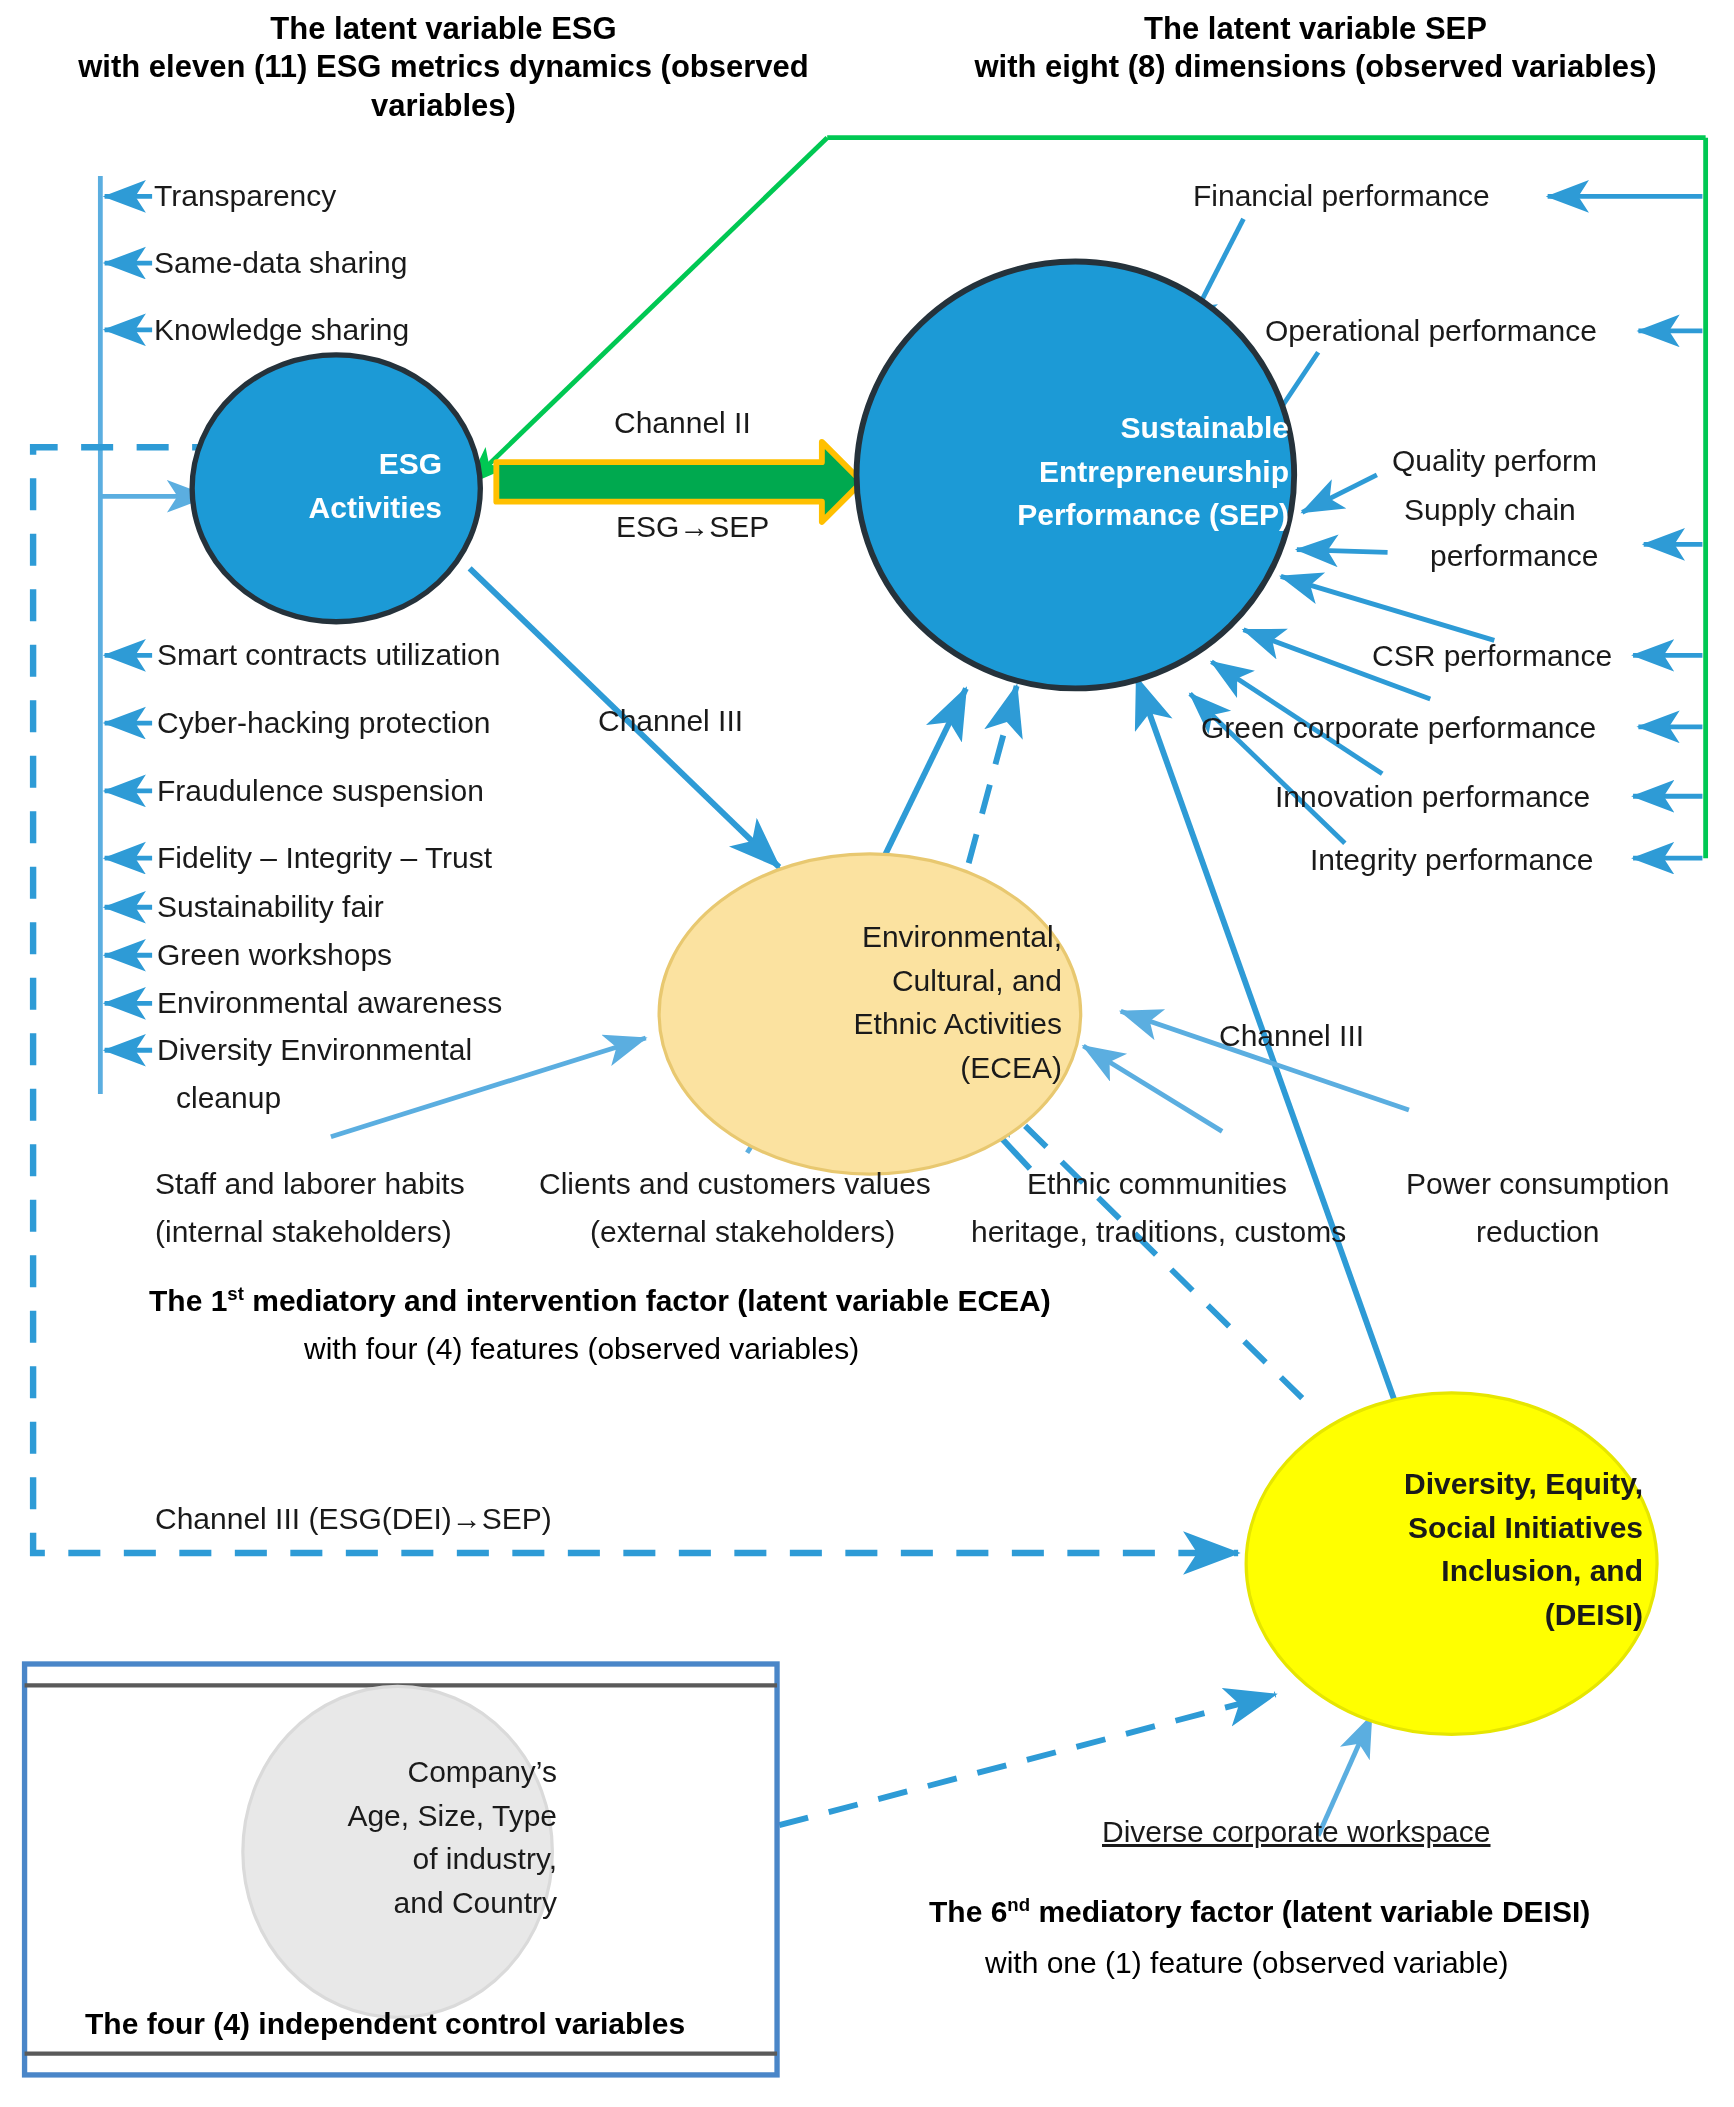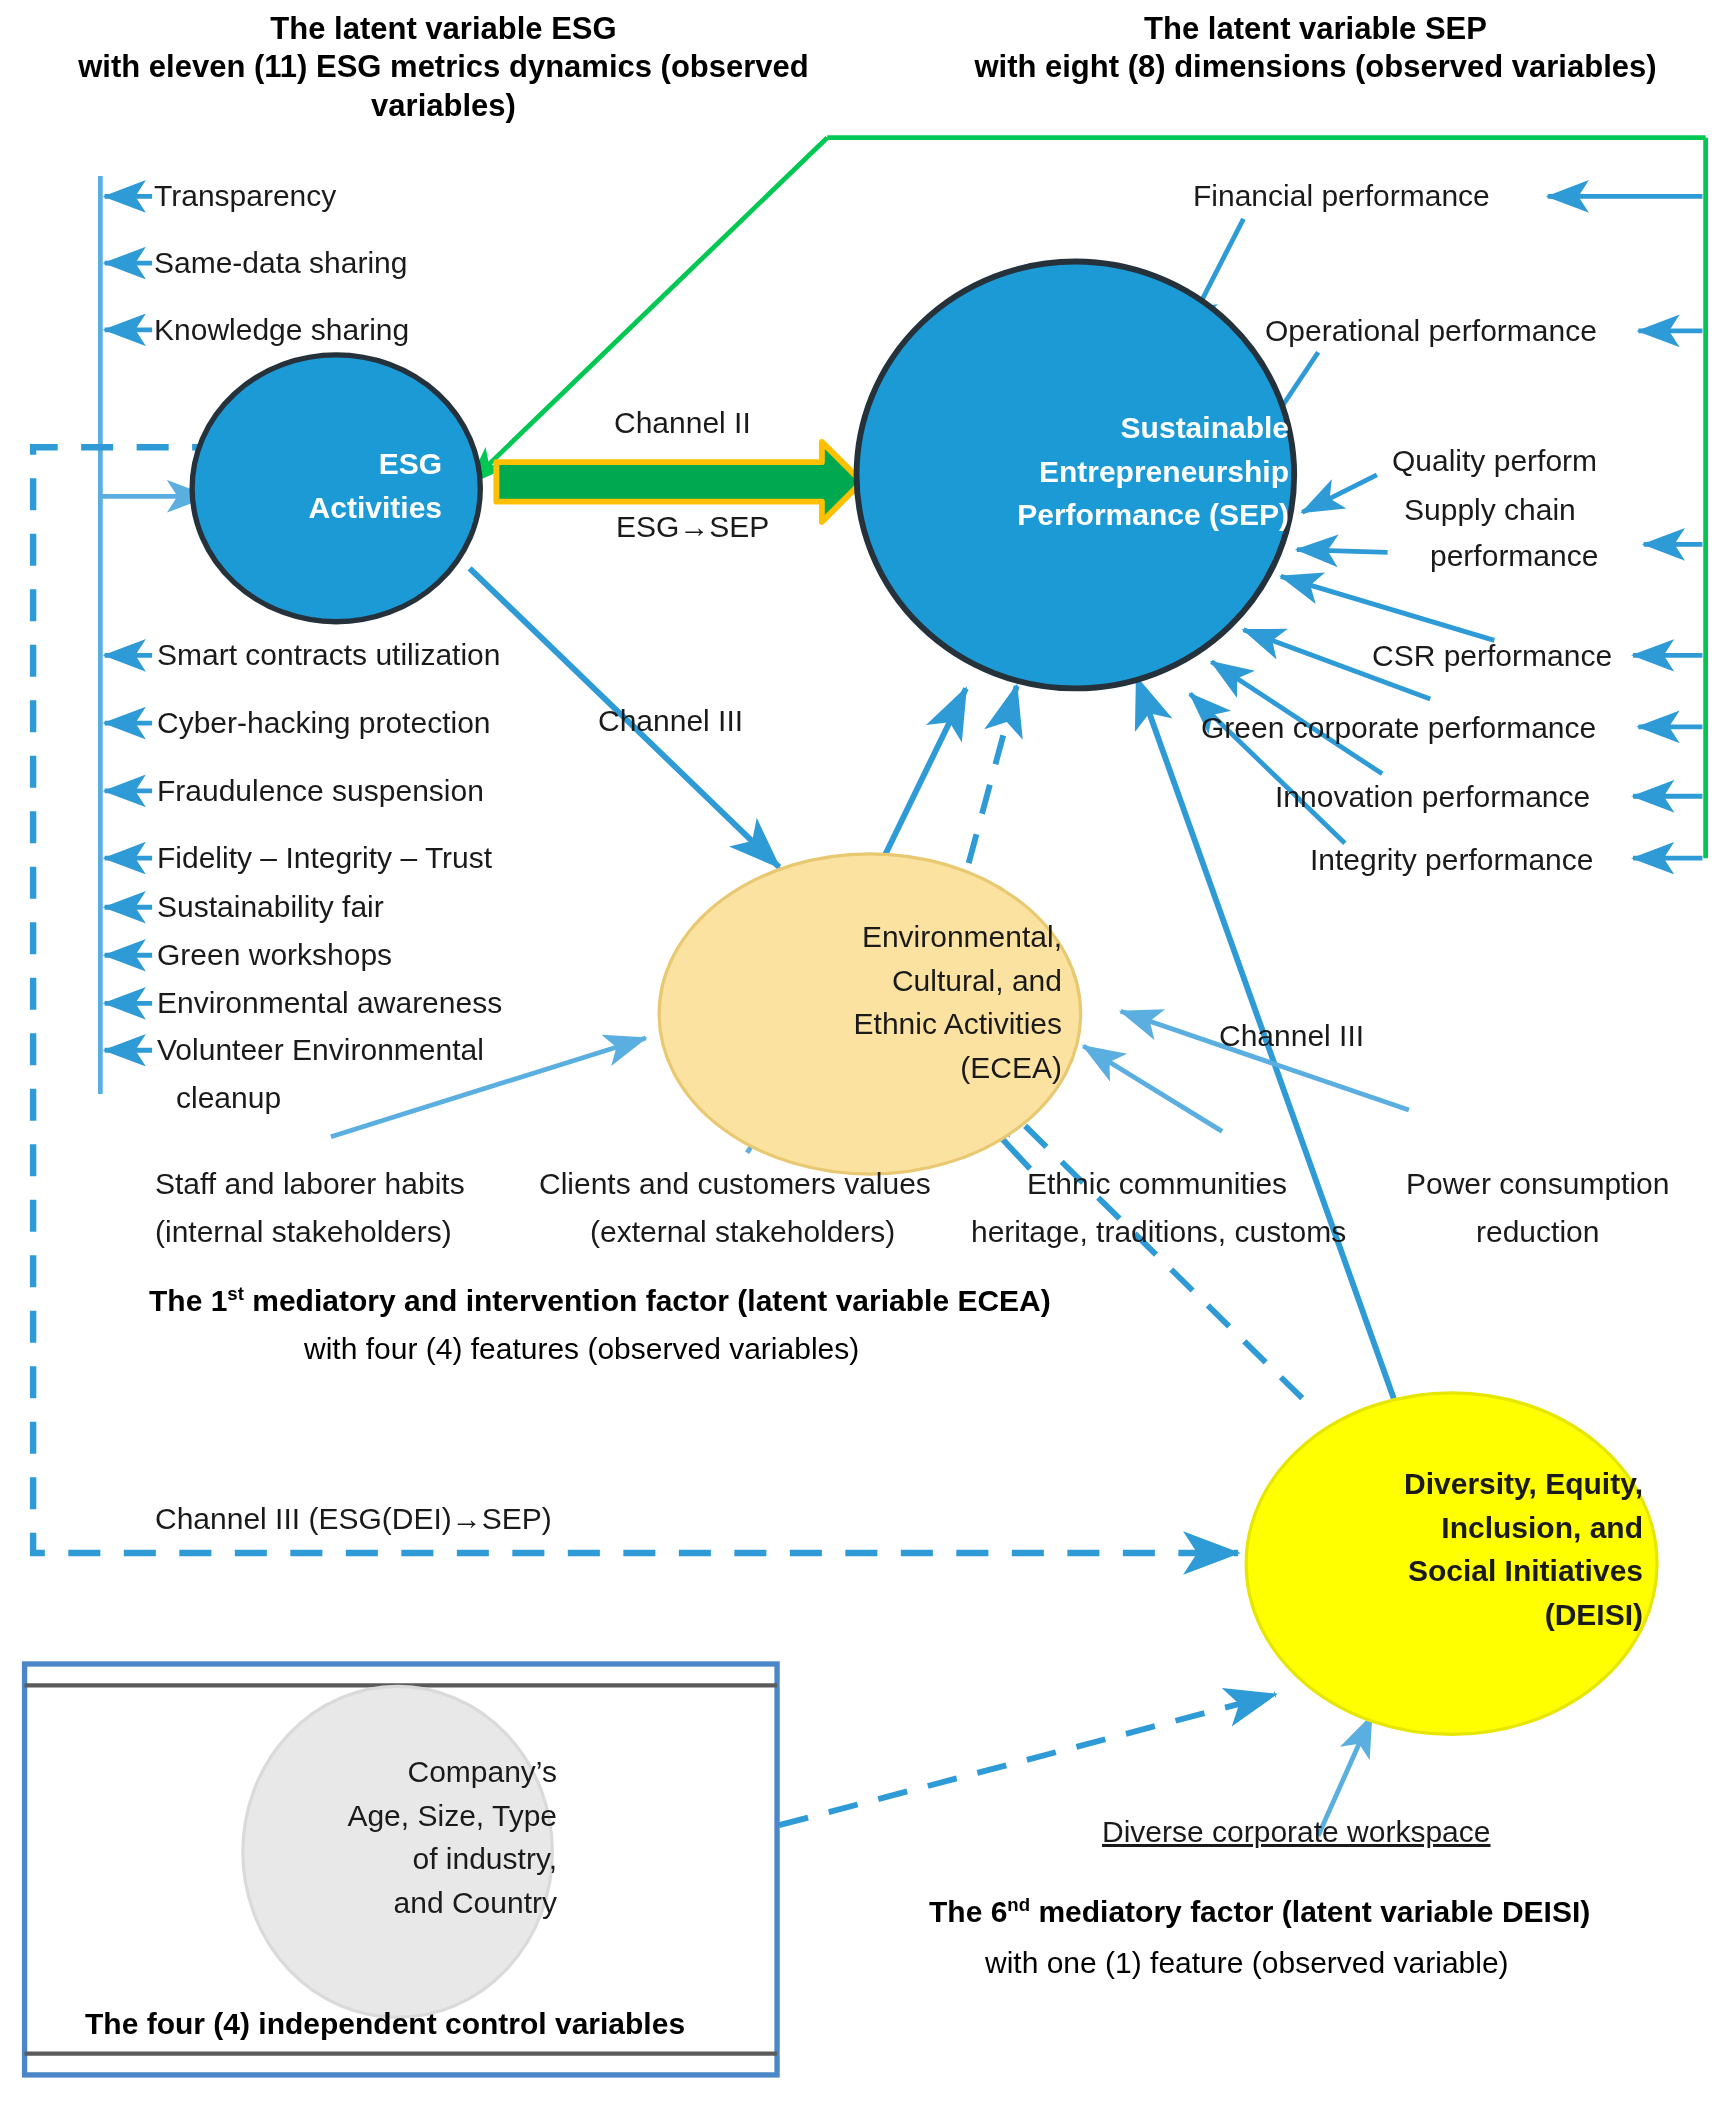--- a/index.html
+++ b/index.html
@@ -153,21 +153,21 @@
   <div class="lbl" style="left:154px;top:245px;">Same-data sharing</div>
   <div class="lbl" style="left:154px;top:312px;">Knowledge sharing</div>
 
   <div class="lbl" style="left:157px;top:637px;">Smart contracts utilization</div>
   <div class="lbl" style="left:157px;top:705px;">Cyber-hacking protection</div>
   <div class="lbl" style="left:157px;top:773px;">Fraudulence suspension</div>
   <div class="lbl" style="left:157px;top:840px;">Fidelity – Integrity – Trust</div>
   <div class="lbl" style="left:157px;top:889px;">Sustainability fair</div>
   <div class="lbl" style="left:157px;top:937px;">Green workshops</div>
   <div class="lbl" style="left:157px;top:985px;">Environmental awareness</div>
-  <div class="lbl" style="left:157px;top:1032px;">Volunteer Environmental</div>
+  <div class="lbl" style="left:157px;top:1032px;">Diversity Environmental</div>
   <div class="lbl" style="left:176px;top:1080px;">cleanup</div>
 
   <div class="lbl" style="left:1193px;top:178px;">Financial performance</div>
   <div class="lbl" style="left:1265px;top:313px;">Operational performance</div>
   <div class="lbl" style="left:1392px;top:443px;">Quality perform</div>
   <div class="lbl" style="left:1404px;top:492px;">Supply chain</div>
   <div class="lbl" style="left:1430px;top:538px;">performance</div>
   <div class="lbl" style="left:1372px;top:638px;">CSR performance</div>
   <div class="lbl" style="left:1201px;top:710px;">Green corporate performance</div>
   <div class="lbl" style="left:1275px;top:779px;">Innovation performance</div>
@@ -186,22 +186,22 @@
 
   <div class="node-txt dark" style="left:678px;top:915px;width:384px;">
     <div>Environmental,</div>
     <div>Cultural, and</div>
     <div>Ethnic Activities</div>
     <div>(ECEA)</div>
   </div>
 
   <div class="node-txt dark" style="left:1259px;top:1462px;width:384px;font-weight:bold;">
     <div>Diversity, Equity,</div>
+    <div>Social Initiatives</div>
     <div>Inclusion, and</div>
-    <div>Social Initiatives</div>
     <div>(DEISI)</div>
   </div>
 
   <div class="node-txt dark" style="left:237px;top:1750px;width:320px;">
     <div>Company’s</div>
     <div>Age, Size, Type</div>
     <div>of industry,</div>
     <div>and Country</div>
   </div>
 

